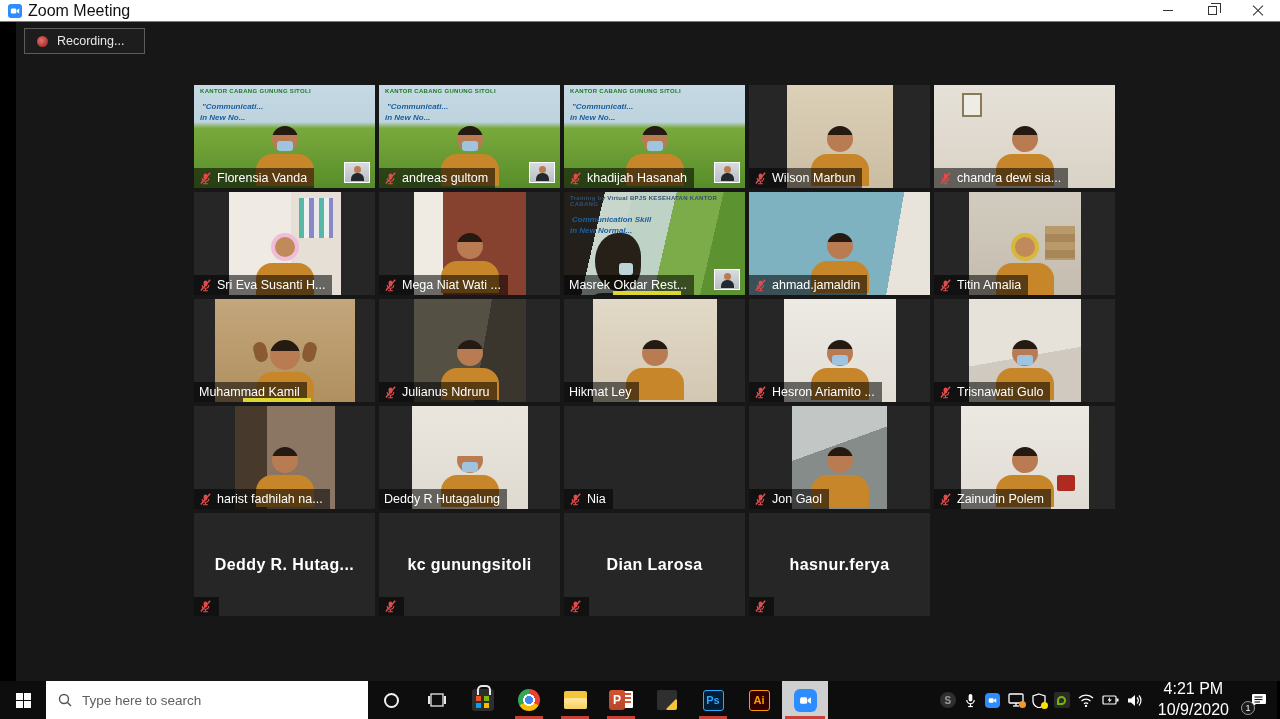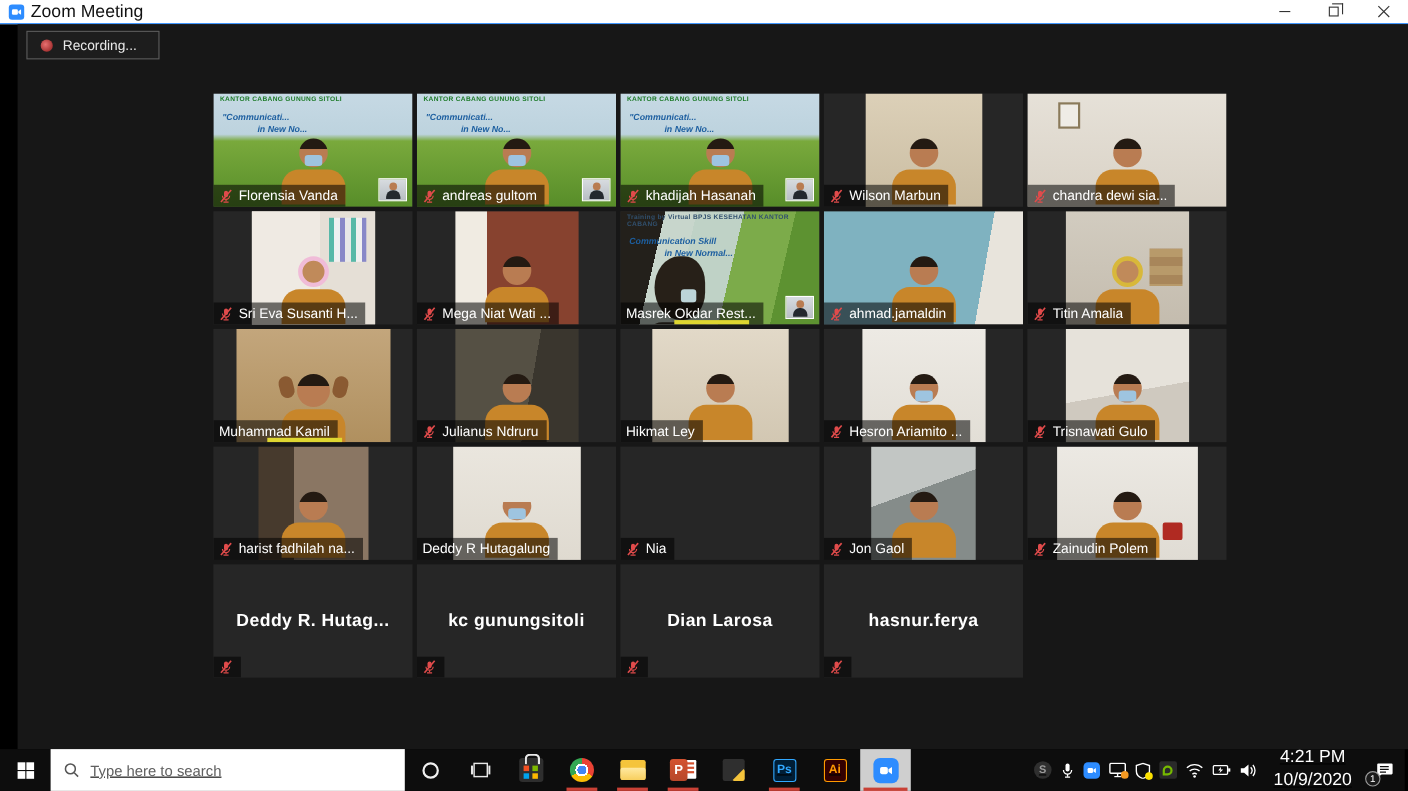--- a/index.html
+++ b/index.html
@@ -48,21 +48,21 @@
   .has-mask .mask { display:block; }
   .body { margin:2px auto 0; width:58px; height:32px; border-radius:16px 16px 0 0;
           background:var(--shirt,#c8862a); }
 
   
   .st-florensia .vid, .st-andreas .vid, .st-khadijah .vid {
       background:linear-gradient(180deg,#c6d9e4 0%, #bdd3de 36%, #79a93c 42%, #578d29 100%); }
   .vb-text { position:absolute; inset:0; z-index:1; }
   .vb-h { font-size:6px; font-weight:bold; color:#1c7a28; padding:3px 0 0 6px; letter-spacing:.3px; }
   .vb-l1 { font-size:8px; font-weight:bold; font-style:italic; color:#1d5fa0; margin:8px 0 0 8px; }
-  .vb-l2 { font-size:8px; font-weight:bold; font-style:italic; color:#1d5fa0; margin:2px 0 0 40px; }
+  .vb-l2 { font-size:8px; font-weight:bold; font-style:italic; color:#1d5fa0; margin:2px 0 0 6px; }
   .st-masrek .vid { background:linear-gradient(103deg,#23201b 0 20%, #c8d6cc 20% 34%,
                      #bfd2c6 34% 55%, #7cab4a 55% 78%, #5d9231 78%); }
   .st-masrek .vb-h { color:#31506e; }
   .st-masrek .person { left:30%; }
   .st-masrek .head { width:46px; height:58px; border-radius:50% 42% 44% 52%; background:#272018; }
   .st-masrek .body { width:64px; background:#3a3228; }
   .st-masrek .mask { display:block; top:30px; left:62%; width:14px; height:12px; background:#bcd4d8; }
 
   .pip { position:absolute; right:5px; bottom:5px; width:26px; height:21px; border:1px solid #fff;
          background:linear-gradient(#d8dce0,#b8bec4); z-index:3; }
@@ -105,21 +105,21 @@
                  font-size:16px; font-weight:bold; color:#fff; letter-spacing:.4px; }
   .label { position:absolute; left:0; bottom:0; z-index:4; display:flex; align-items:center; gap:5px;
            background:rgba(0,0,0,.55); padding:3px 7px 3px 5px; max-width:96%; }
   .pname { font-size:12.5px; color:#fff; white-space:nowrap; overflow:hidden; }
   .mic { width:13px; height:13px; flex:0 0 auto; }
   .speak-bar { position:absolute; bottom:0; left:46%; transform:translateX(-50%); width:68px; height:4px;
                background:#ded631; z-index:5; }
 
   
   .taskbar { position:absolute; bottom:0; left:0; width:1277px; height:38px; background:#0d0d0d;
-             display:flex; align-items:center;text-decoration:underline; }
+             display:flex; align-items:center; }
   .tk-btn { width:46px; height:38px; display:flex; align-items:center; justify-content:center;
             position:relative; flex:0 0 auto; }
   .underline::after { content:''; position:absolute; bottom:0; left:9px; right:9px; height:3px; background:#c94136; }
   .tk-zoom-active { background:#cfcfcf; }
   .tk-zoom-active::after { left:3px; right:3px; }
 
   .win-logo { display:grid; grid-template-columns:7px 7px; grid-template-rows:7px 7px; gap:1px; }
   .win-logo i { background:#fff; }
 
   .searchbox { width:322px; height:38px; background:#fff; display:flex; align-items:center;

